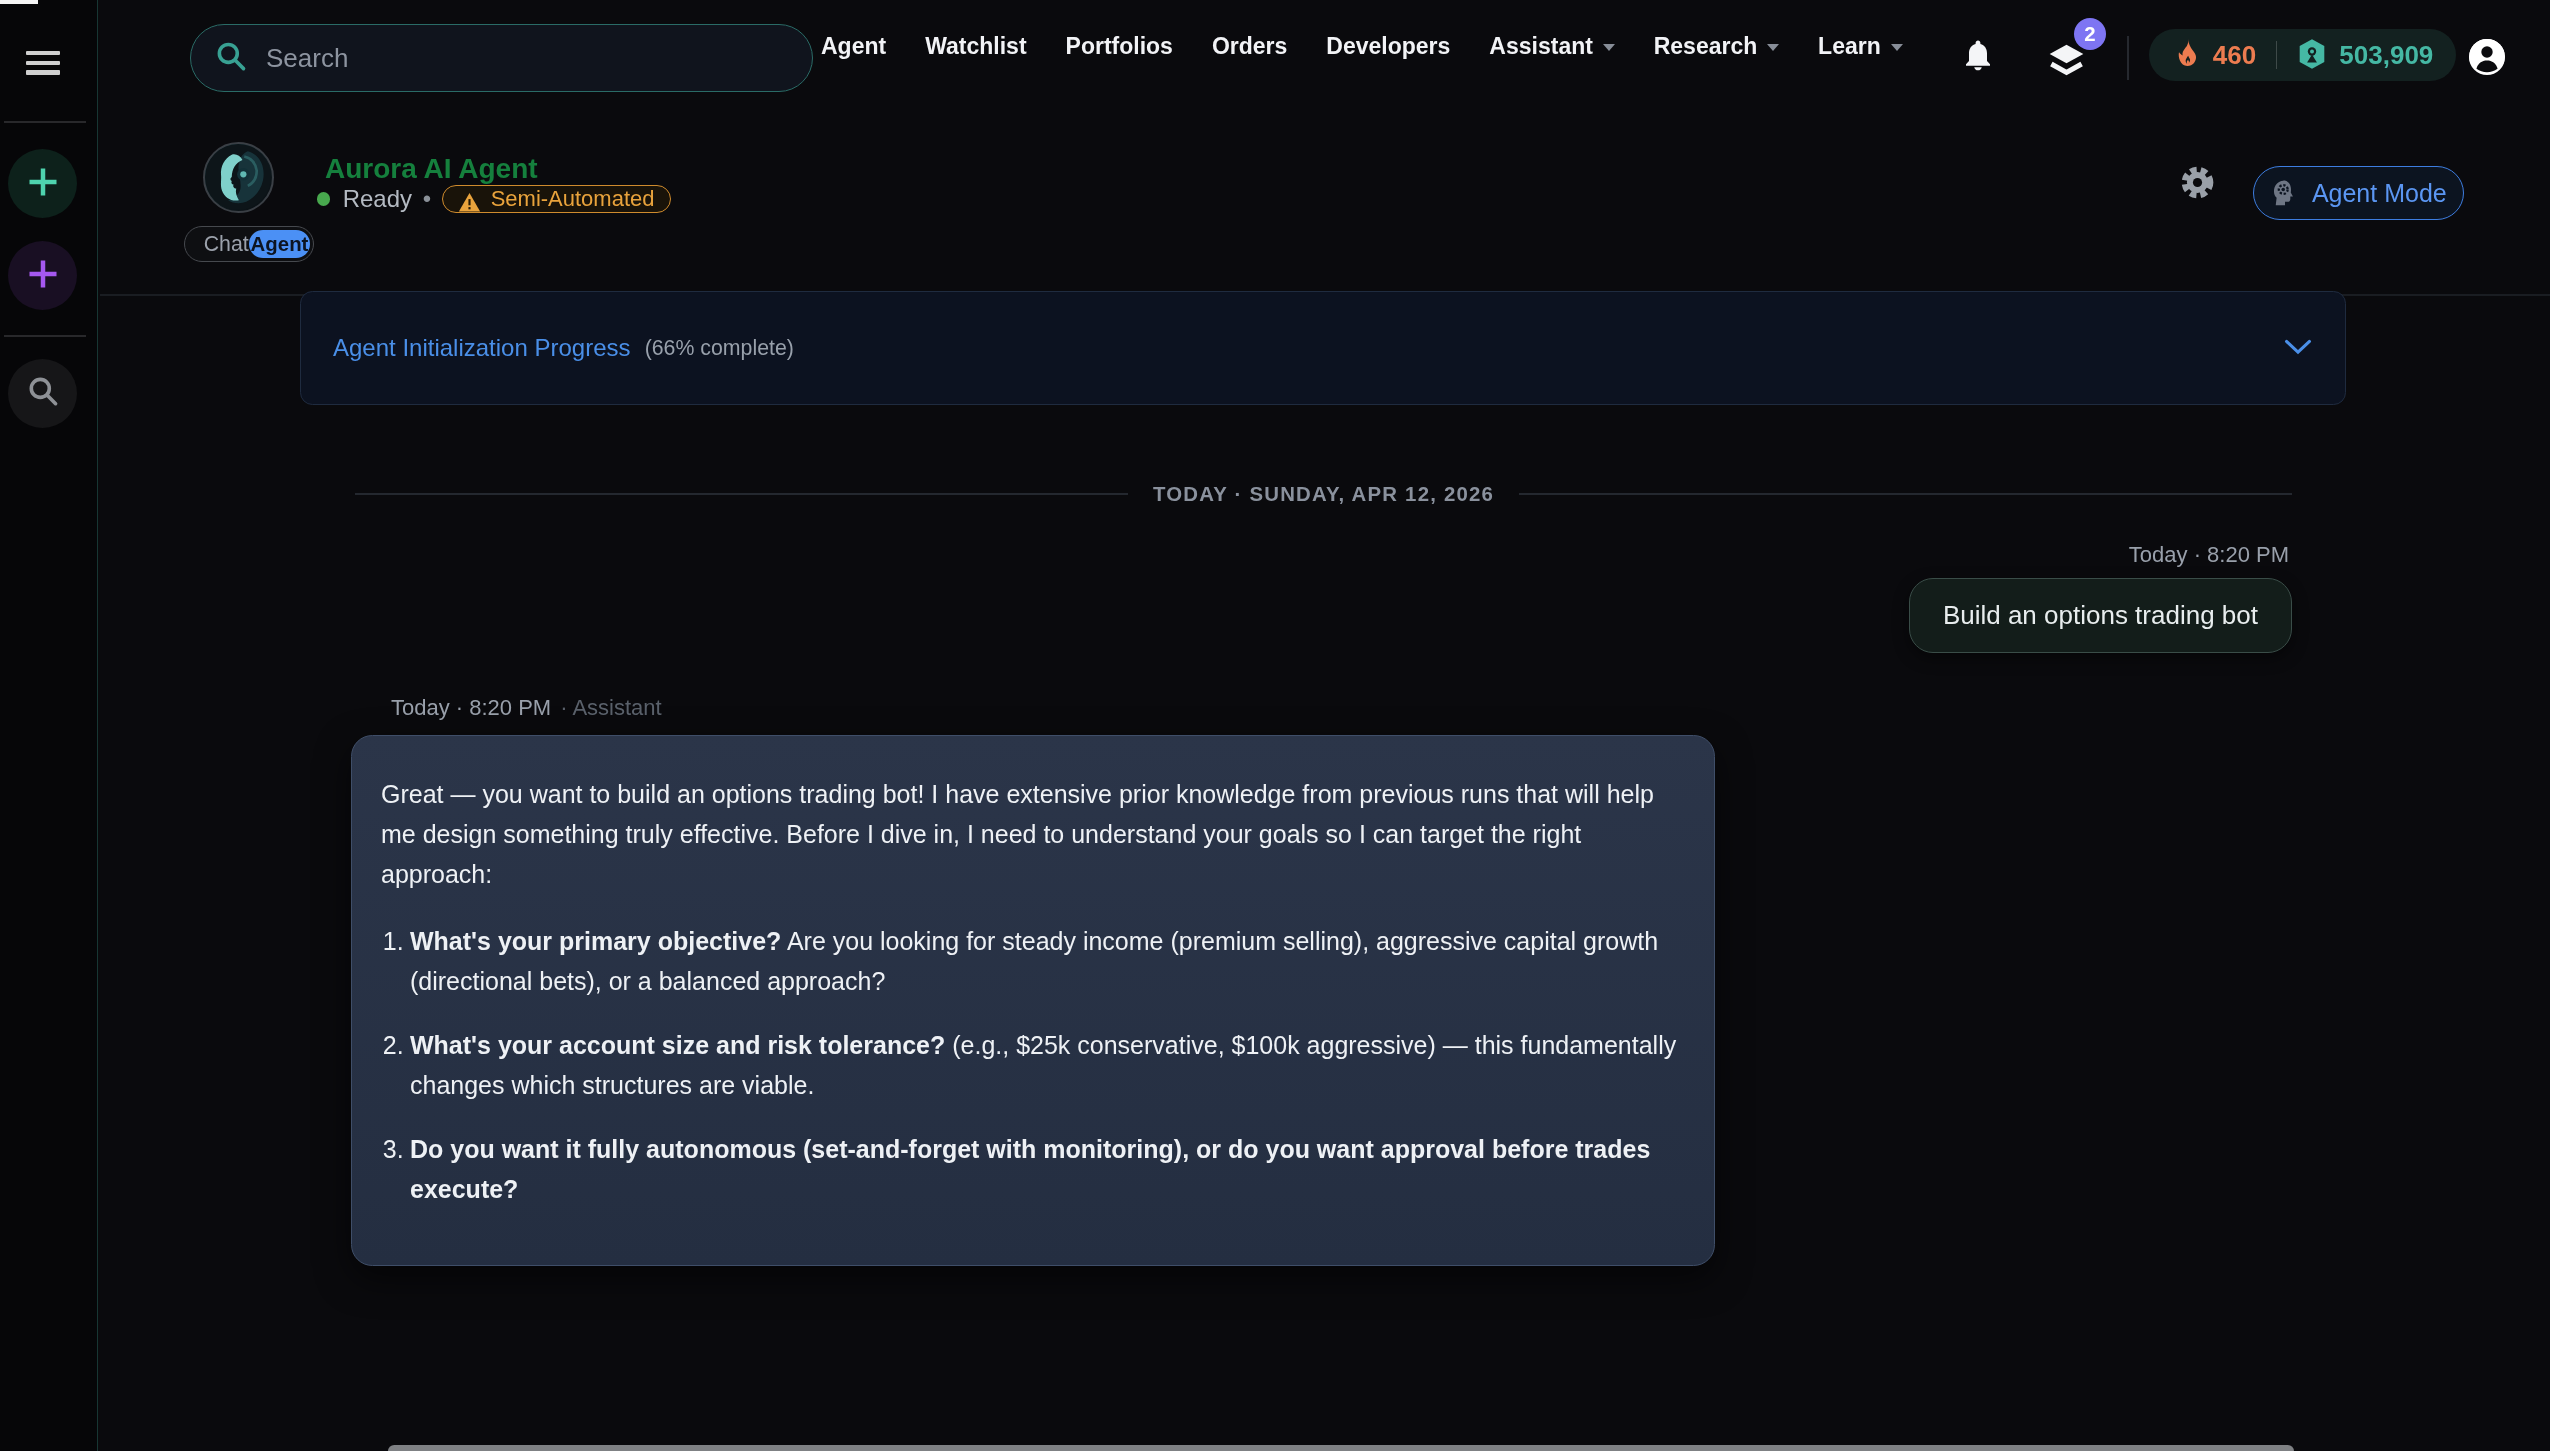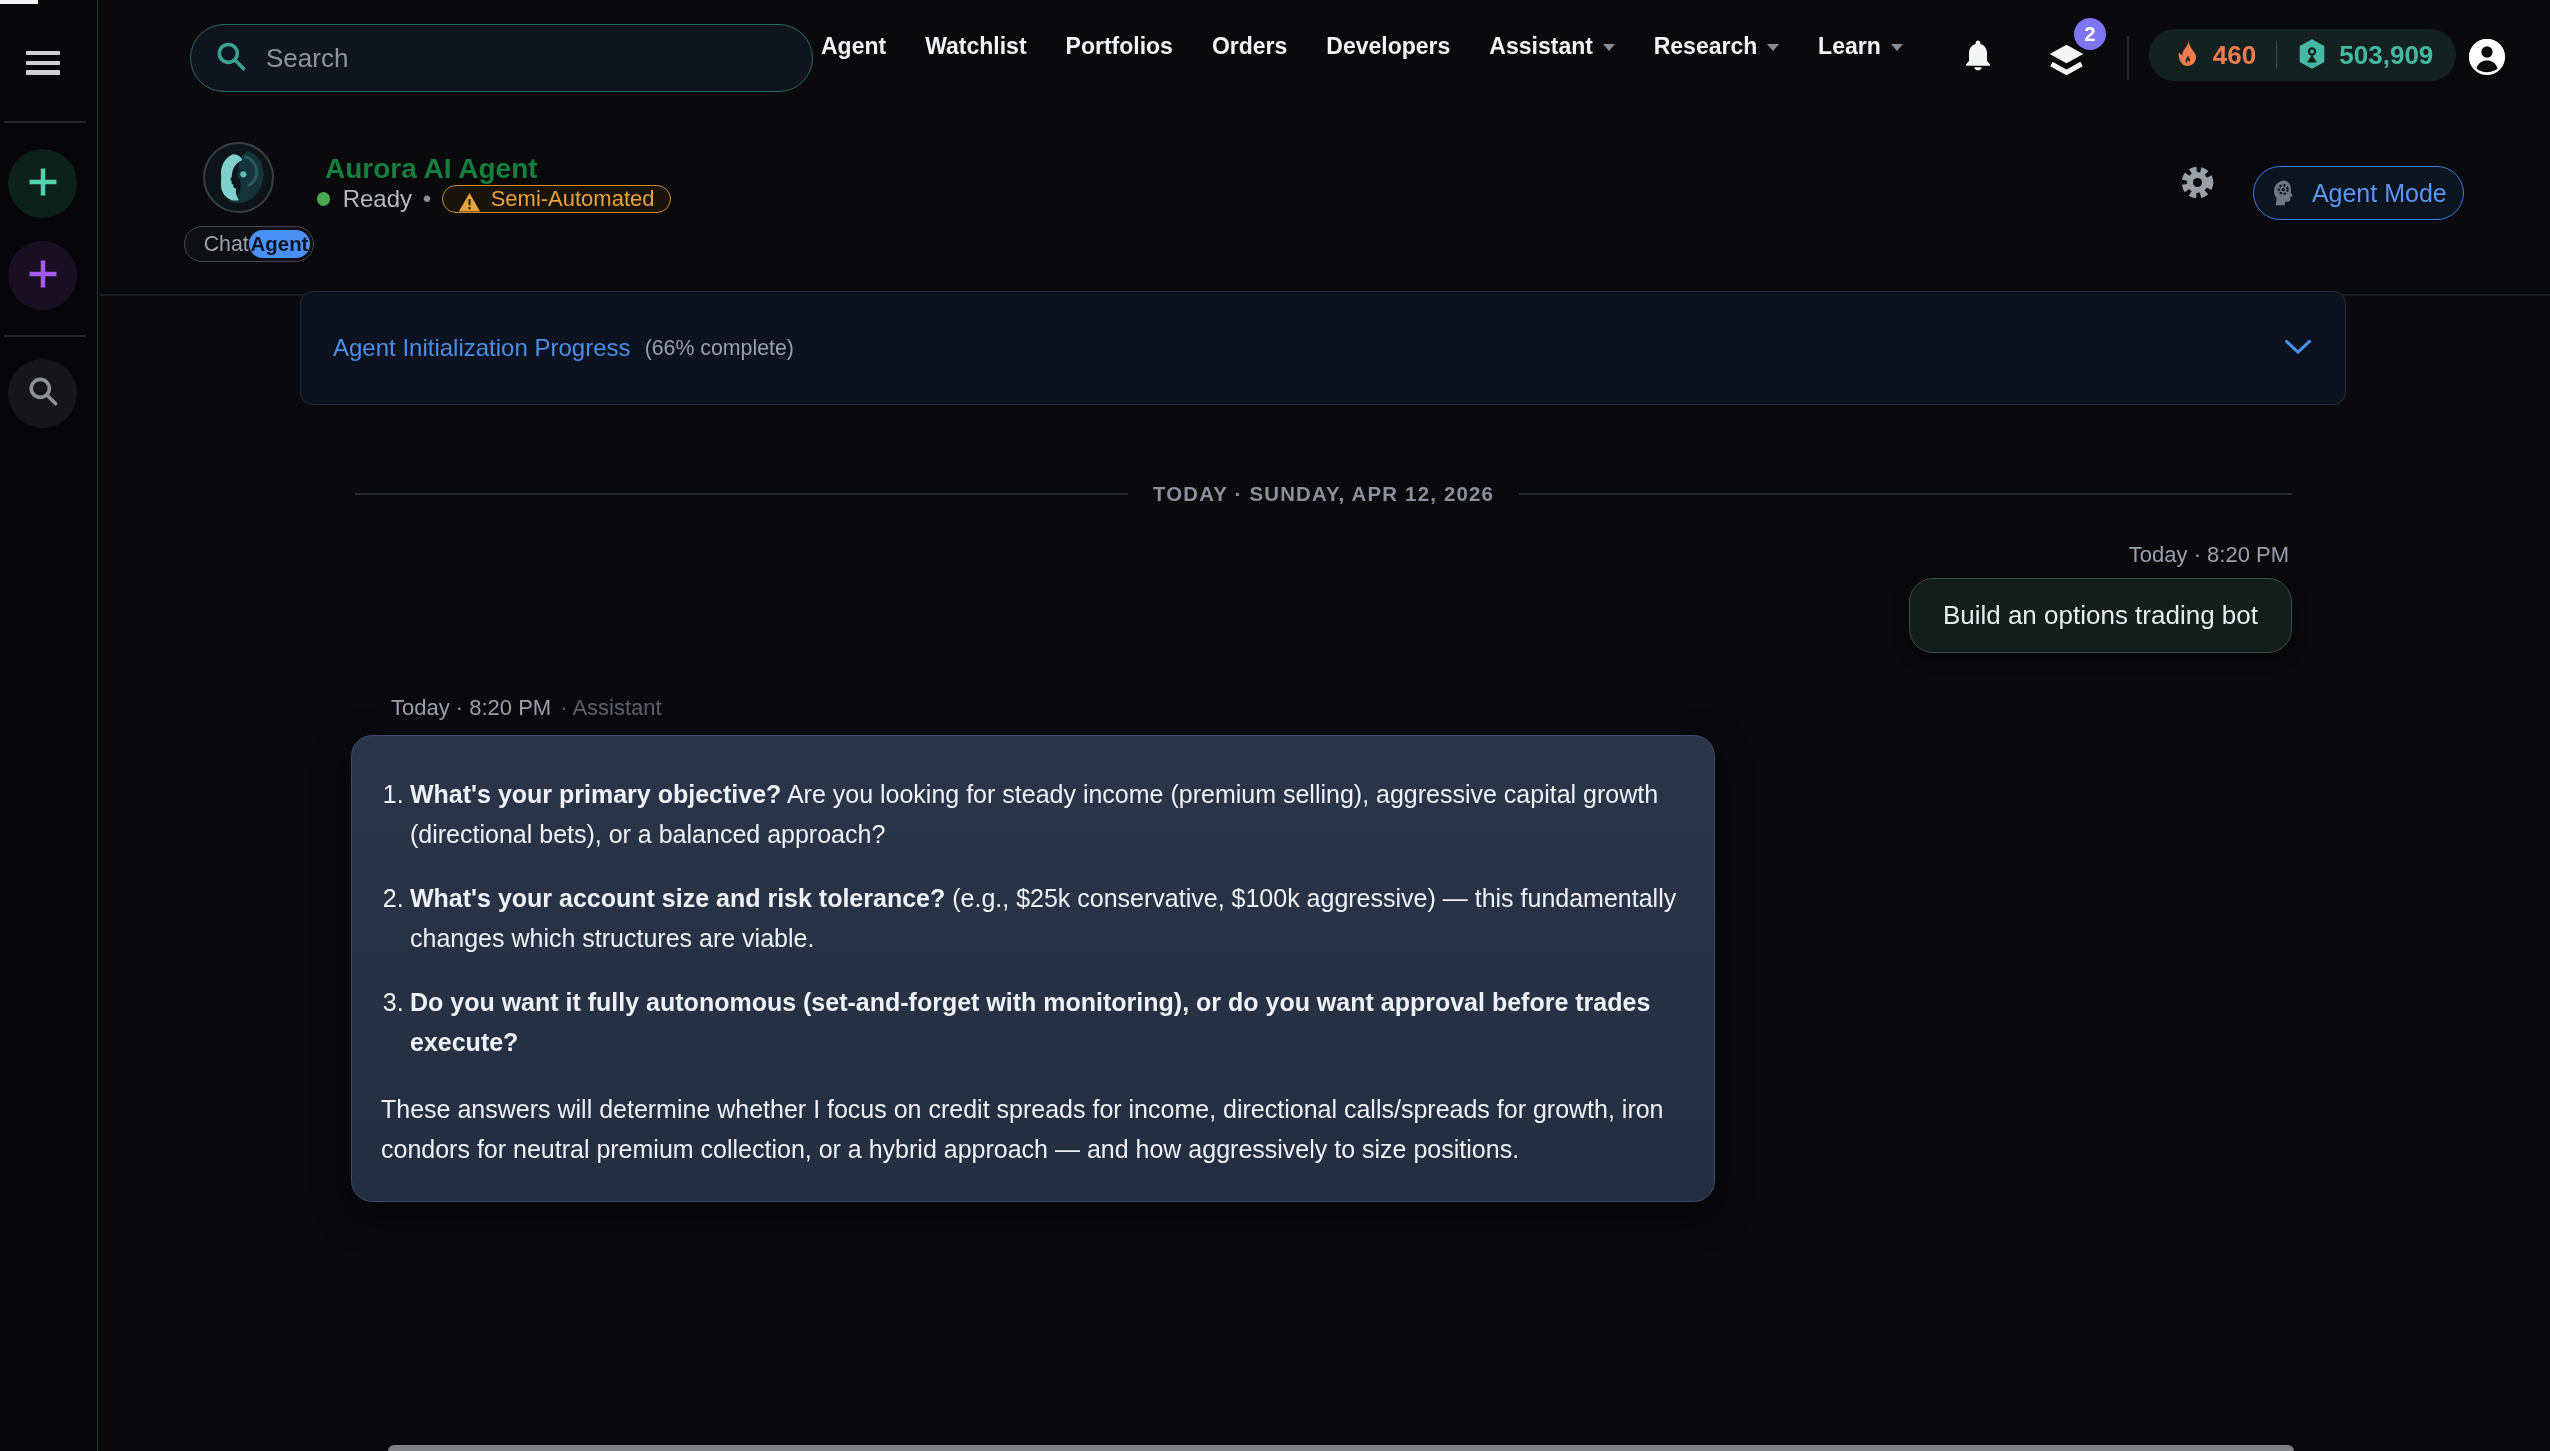--- a/index.html
+++ b/index.html
@@ -363,31 +363,31 @@
 <div class="user-bubble">
   <span>Build an options trading bot</span>
 </div>
 
 <div class="asst-meta">
   <span class="asst-ts">Today · 8:20 PM</span>
   <span class="asst-author">· Assistant</span>
 </div>
 
 <div class="asst-bubble">
+  <p class="intro">Great — you want to build an options trading bot! I have extensive prior knowledge from previous runs that will help me design something truly effective. Before I dive in, I need to understand your goals so I can target the right approach:</p>
 
   <div class="asst-li">
     <span class="num">1.</span>
     <b>What's your primary objective?</b><span> Are you looking for steady income (premium selling), aggressive capital growth (directional bets), or a balanced approach?</span>
   </div>
   <div class="asst-li">
     <span class="num">2.</span>
     <b>What's your account size and risk tolerance?</b><span> (e.g., $25k conservative, $100k aggressive) — this fundamentally changes which structures are viable.</span>
   </div>
   <div class="asst-li">
     <span class="num">3.</span>
     <b>Do you want it fully autonomous (set-and-forget with monitoring), or do you want approval before trades execute?</b><span></span>
   </div>
 
-  <p class="outro">These answers will determine whether I focus on credit spreads for income, directional calls/spreads for growth, iron condors for neutral premium collection, or a hybrid approach — and how aggressively to size positions.</p>
 </div>
 
 <div class="bottom-bar"></div>
 
 
 </body></html>

